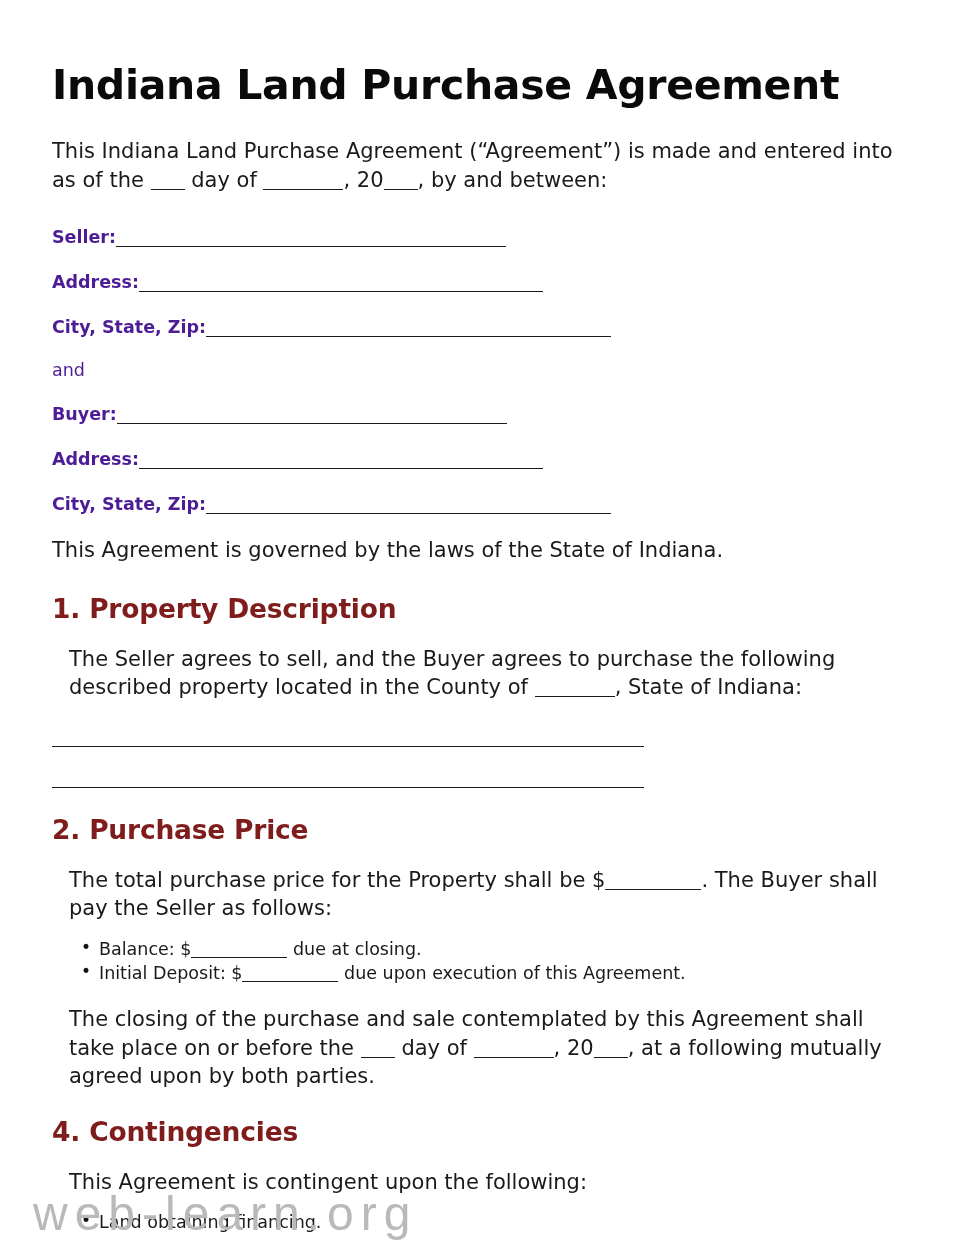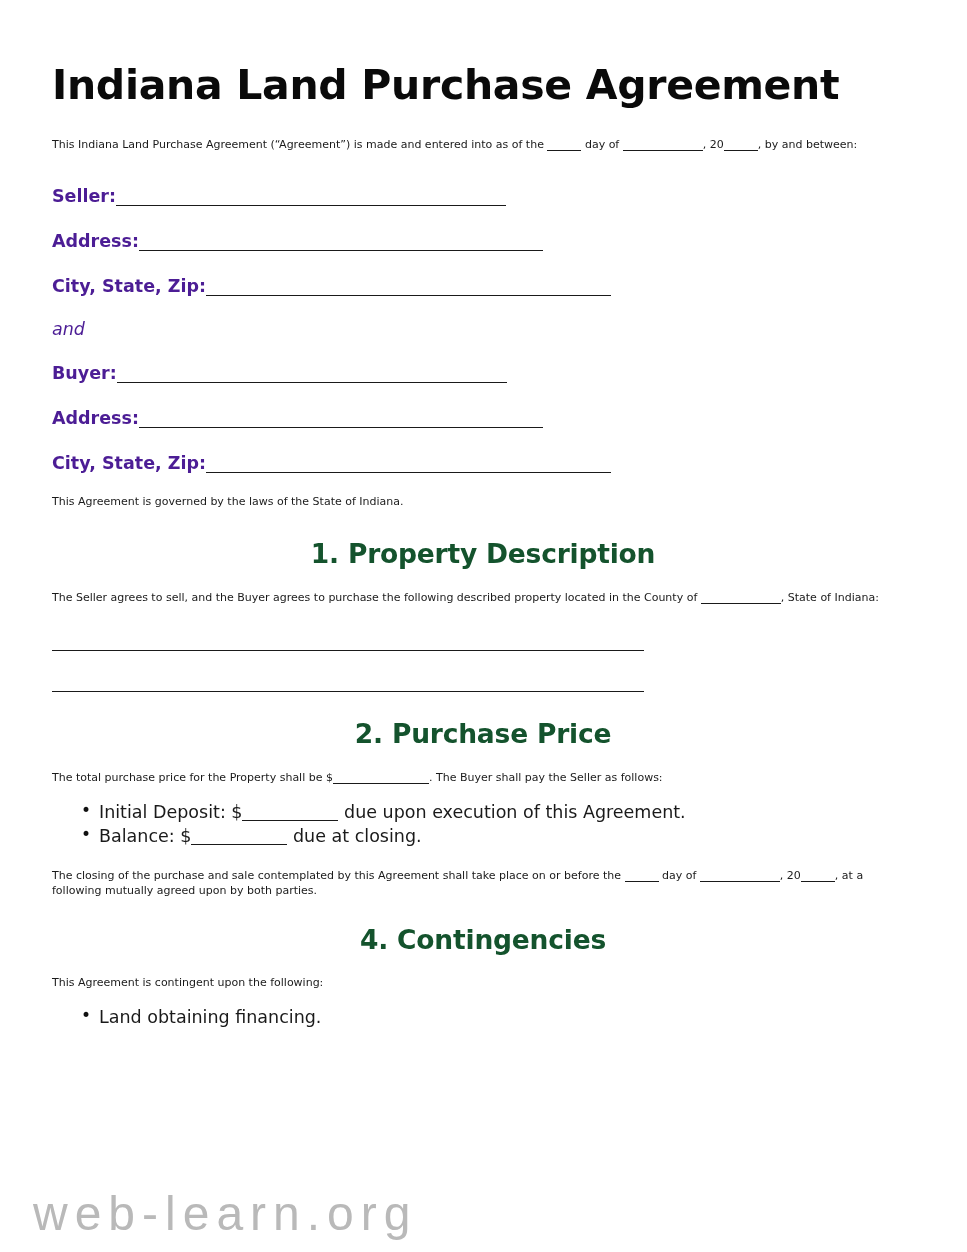--- a/index.html
+++ b/index.html
@@ -40,30 +40,31 @@
     font-size: 41px;
     line-height: 1.15;
     letter-spacing: -0.3px;
     color: #0a0a0a;
     margin: 0;
     padding-top: 62px;
   }
 
   
   .para {
-    font-size: 11px;
+    font-size: 21px;
     line-height: 1.36;
     color: #1a1a1a;
     margin: 0;
   }
   .para-intro {
     padding-top: 28px;
   }
   .para-gap-top {
     padding-top: 20px;
+    margin-left: 17px;
   }
 
   
   .field-row {
     font-size: 17.5px;
     line-height: 1.3;
     color: #4c1d95;
     white-space: nowrap;
     display: block;
   }
@@ -76,36 +77,35 @@
     border-bottom: 1.6px solid #1a1a1a;
     height: 13px;
   }
   .rule-w1 { width: 390px; }   
   .rule-w2 { width: 404px; }   
   .rule-w3 { width: 405px; }   
 
   .row-seller   { padding-top: 32px; }
   .row-address1 { padding-top: 22px; }
   .row-city1    { padding-top: 22px; }
-  .row-and      { padding-top: 21px; font-weight: normal; font-style: italic; }
+  .row-and      { padding-top: 21px; font-weight: normal; }
   .row-buyer    { padding-top: 21px; }
   .row-address2 { padding-top: 22px; }
   .row-city2    { padding-top: 22px; }
   .row-govern   { padding-top: 21px; }
 
   
   .section-heading {
     font-family: "DejaVu Sans", sans-serif;
     font-weight: bold;
     font-size: 26.5px;
     line-height: 1.2;
     letter-spacing: -0.2px;
-    color: #14532d;
-    margin: 0;
-    text-align: center;
+    color: #7f1d1d;
+    margin: 0;
   }
   .h-s1 { padding-top: 28px; }
   .h-s2 { padding-top: 26px; }
   .h-s3 { padding-top: 24px; }
   .h-s4 { padding-top: 25px; }
 
   
   .blank-line {
     width: 592px;
     border-bottom: 1.8px solid #1a1a1a;
@@ -191,22 +191,22 @@
     <p class="para para-gap-top"><span>The Seller agrees to sell, and the Buyer agrees to purchase the following described property located in the County of</span> <span class="ul-blank ul-sm"></span><span>, State of Indiana:</span></p>
 
     <div class="blank-line blank-line-1"></div>
     <div class="blank-line blank-line-2"></div>
 
     <h2 class="section-heading h-s2">2. Purchase Price</h2>
 
     <p class="para para-gap-top"><span>The total purchase price for the Property shall be $</span><span class="ul-blank ul-md"></span><span>. The Buyer shall pay the Seller as follows:</span></p>
 
     <ul class="bullets">
+      <li><span>Balance: $</span><span class="ul-blank ul-md"></span> <span>due at closing.</span></li>
       <li><span>Initial Deposit: $</span><span class="ul-blank ul-md"></span> <span>due upon execution of this Agreement.</span></li>
-      <li><span>Balance: $</span><span class="ul-blank ul-md"></span> <span>due at closing.</span></li>
     </ul>
 
 
     <p class="para para-gap-top"><span>The closing of the purchase and sale contemplated by this Agreement shall take place on or before the</span> <span class="ul-blank ul-xs"></span> <span>day of</span> <span class="ul-blank ul-sm"></span><span>, 20</span><span class="ul-blank ul-xs"></span><span>, at a following mutually agreed upon by both parties.</span></p>
 
     <h2 class="section-heading h-s4">4. Contingencies</h2>
 
     <p class="para para-gap-top">This Agreement is contingent upon the following:</p>
 
     <ul class="bullets">

